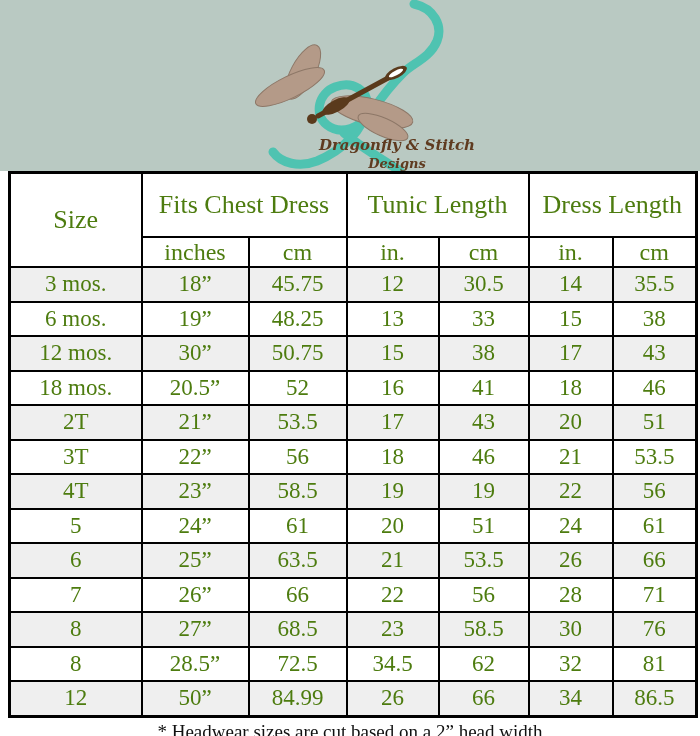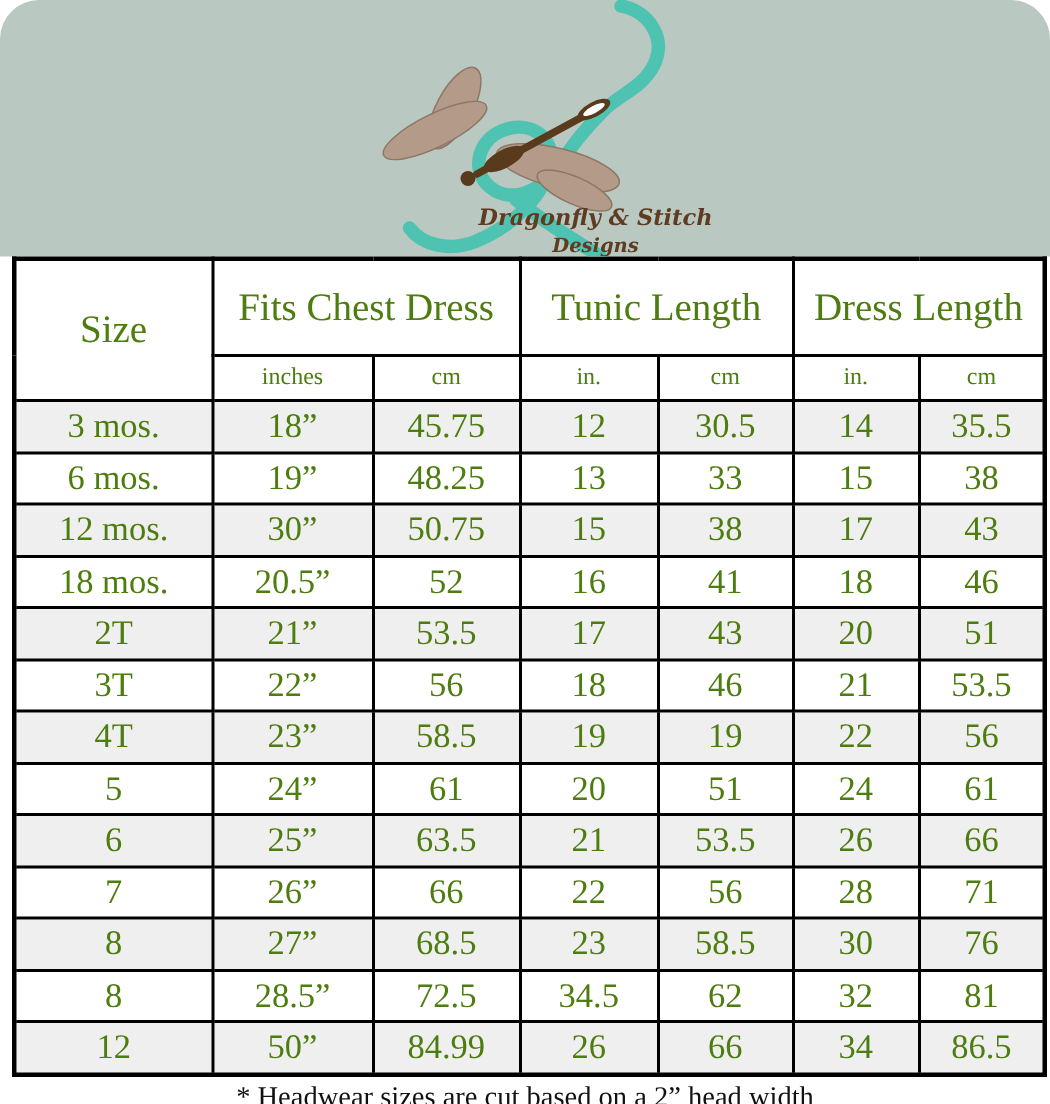--- a/index.html
+++ b/index.html
@@ -1,17 +1,17 @@
 <!DOCTYPE html>
 <html><head>
 <meta charset="utf-8">
 <style>
   html,body{margin:0;padding:0;}
   body{width:700px;height:736px;overflow:hidden;background:#ffffff;}
-  .page{width:700px;height:736px;overflow:hidden;background:#ffffff;position:relative;border-radius:26px;}
+  .page{width:700px;height:736px;overflow:hidden;background:#ffffff;position:relative;}
 
   
   .banner{width:700px;height:171px;background:#b9c9c2;overflow:hidden;}
   .banner svg{display:block;}
 
   
   table.size-chart{
     border-collapse:collapse;
     table-layout:fixed;
     width:687px;
@@ -24,21 +24,21 @@
   table.size-chart th, table.size-chart td{
     border:2px solid #000;
     text-align:center;
     vertical-align:middle;
     padding:0;
     font-weight:normal;
     overflow:hidden;
     white-space:normal;
   }
   tr.group-row th{font-size:26px;height:62px;line-height:1.05;}
-  tr.units-row th{font-size:16px;height:28px;}
+  tr.units-row th{font-size:24px;height:28px;}
   th.size-head{font-size:26px;}
   tbody td{font-size:23px;height:32.5px;}
   tbody tr:nth-child(odd){background:#efefef;}
   tbody tr:nth-child(even){background:#ffffff;}
 
   
   .footnote{
     margin-top:4px;
     text-align:center;
     font-family:"Liberation Serif","DejaVu Serif",serif;

